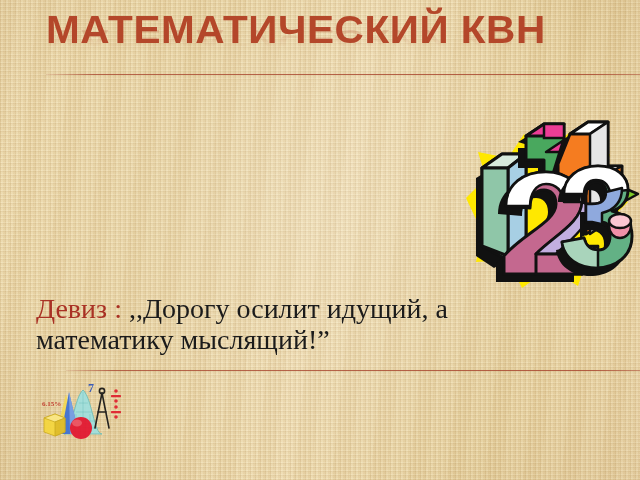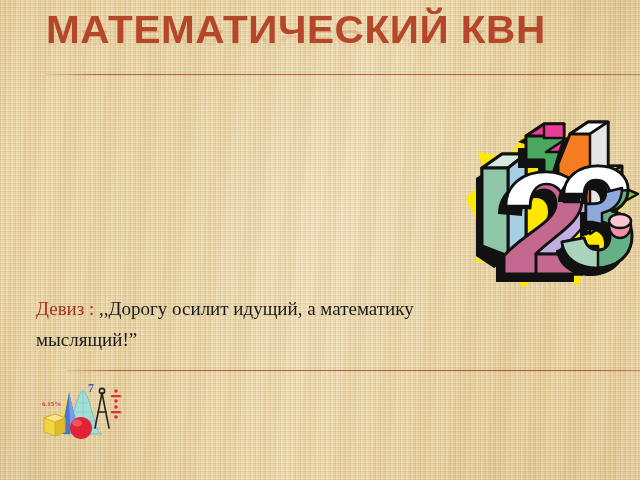--- a/index.html
+++ b/index.html
@@ -81,21 +81,21 @@
   #rule-top    { left: 46px;  top: 74px;  width: 594px; }
   #rule-bottom { left: 66px;  top: 370px; width: 574px; }
 
   
   #motto {
     position: absolute;
     left: 36px;
     top: 293px;
     width: 430px;
     font-family: "Liberation Serif", serif;
-    font-size: 19px;
+    font-size: 28px;
     line-height: 31px;
     color: #1b1b1b;
     text-align: left;
   }
   #motto .label {
     color: #a93124;
   }
 
   
   #numbers-clipart {

